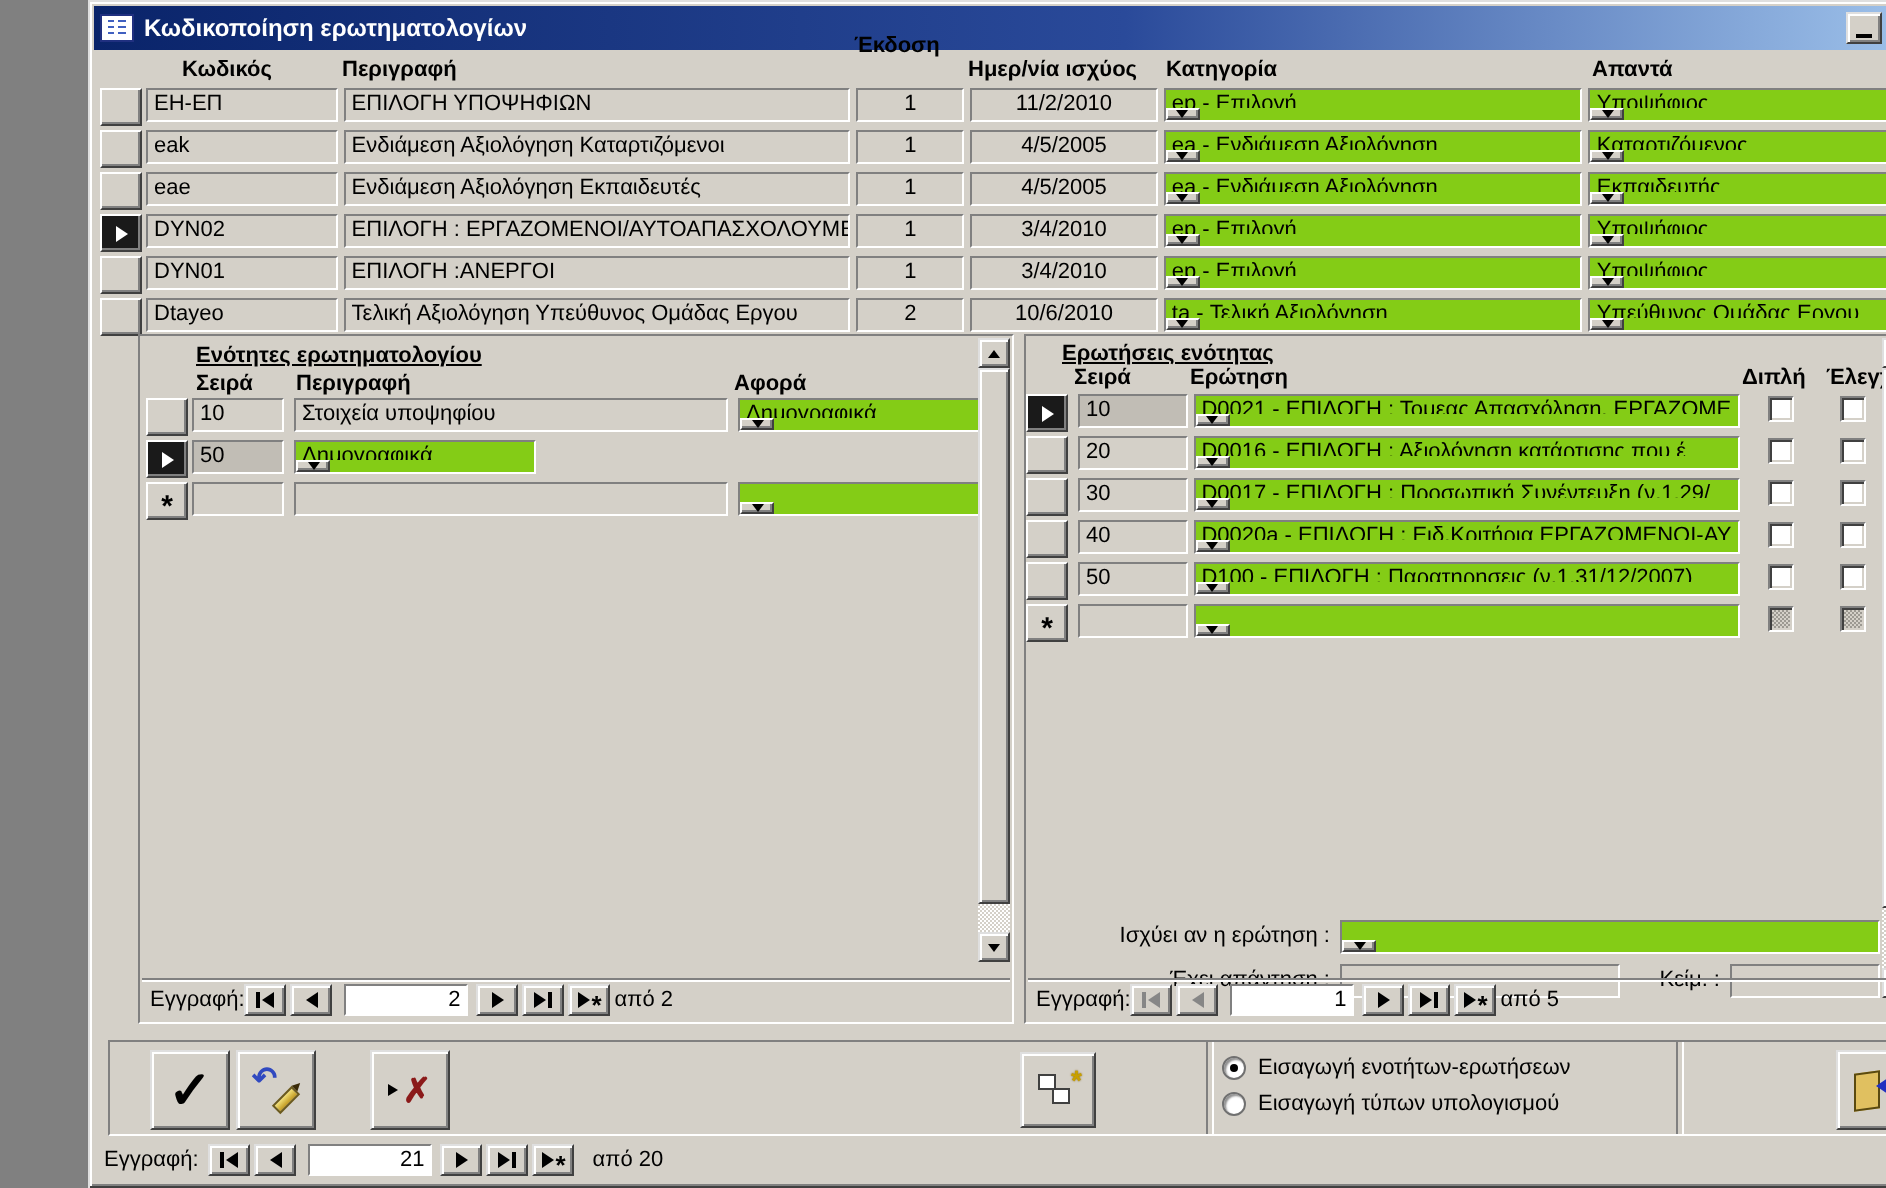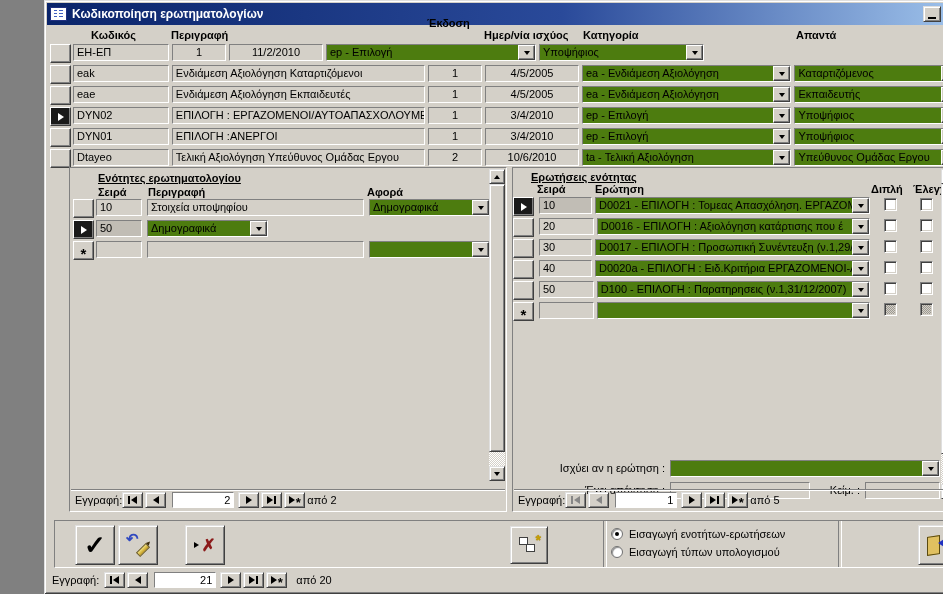--- a/index.html
+++ b/index.html
@@ -18,21 +18,21 @@
     box-shadow:inset 1px 1px 0 #fff,inset -1px -1px 0 #808080;}
   .tb-btn{width:16px;height:14px;margin-left:2px;display:flex;align-items:center;justify-content:center;flex:none;}
   .glyph-min{width:8px;height:2px;background:#000;margin-top:7px;}
   .glyph-max{width:9px;height:8px;border:1px solid #000;border-top-width:2px;}
   .glyph-close{font-size:13px;font-weight:bold;line-height:10px;}
   
   .fld{background:#d4d0c8;border:1px solid;border-color:#808080 #fff #fff #808080;
     height:17px;box-sizing:border-box;padding:1px 3px;overflow:hidden;white-space:nowrap;line-height:13px;}
   .fld.focus{background:#c1bdb5;}
   .ctr{text-align:center;}
-  .combo{display:flex;background:#4d7c0f;border:1px solid;border-color:#808080 #fff #fff #808080;height:17px;box-sizing:border-box;}
+  .combo{display:flex;background:#84cc16;border:1px solid;border-color:#808080 #fff #fff #808080;height:17px;box-sizing:border-box;flex-direction:column;}
   .ctext{flex:1;padding:1px 3px;overflow:hidden;white-space:nowrap;line-height:13px;}
   .ddbtn{width:15px;flex:none;display:flex;align-items:center;justify-content:center;
     background:#d4d0c8;border:1px solid;border-color:#fff #404040 #404040 #fff;box-shadow:inset -1px -1px 0 #808080;}
   .tri-down{width:0;height:0;border-left:3px solid transparent;border-right:3px solid transparent;border-top:4px solid #000;}
   .tri-up{width:0;height:0;border-left:3px solid transparent;border-right:3px solid transparent;border-bottom:4px solid #000;}
   .tri-r{width:0;height:0;border-top:4px solid transparent;border-bottom:4px solid transparent;border-left:6px solid #000;}
   .tri-l{width:0;height:0;border-top:4px solid transparent;border-bottom:4px solid transparent;border-right:6px solid #000;}
   .bar{width:2px;height:8px;background:#000;}
   .rowsel{width:19px;height:17px;flex:none;background:#d4d0c8;border:1px solid;border-color:#fff #404040 #404040 #fff;
     box-shadow:inset -1px -1px 0 #808080;display:flex;align-items:center;justify-content:center;}
@@ -123,20 +123,21 @@
   <div class="hdr" style="left:127px;top:29px">Περιγραφή</div>
   <div class="hdr" style="left:383px;top:17px">Έκδοση</div>
   <div class="hdr" style="left:440px;top:29px">Ημερ/νία ισχύος</div>
   <div class="hdr" style="left:539px;top:29px">Κατηγορία</div>
   <div class="hdr" style="left:752px;top:29px">Απαντά</div>
 
   <div id="main-rows" class="abs" style="left:6px;top:44px;width:909px">
       <div class="trow">
         <div class="rowsel"></div>
         <div class="fld w-code ml2">EH-ΕΠ</div>
+        <div class="fld w-desc ml3">ΕΠΙΛΟΓΗ ΥΠΟΨΗΦΙΩΝ</div>
         <div class="fld w-ver ml3 ctr">1</div>
         <div class="fld w-date ml3 ctr">11/2/2010</div>
         <div class="combo w-cat ml3">
           <div class="ctext">ep - Επιλογή</div>
           <div class="ddbtn">
             <span class="tri-down"></span>
           </div>
         </div>
         <div class="combo w-ans ml3">
           <div class="ctext">Υποψήφιος</div>

